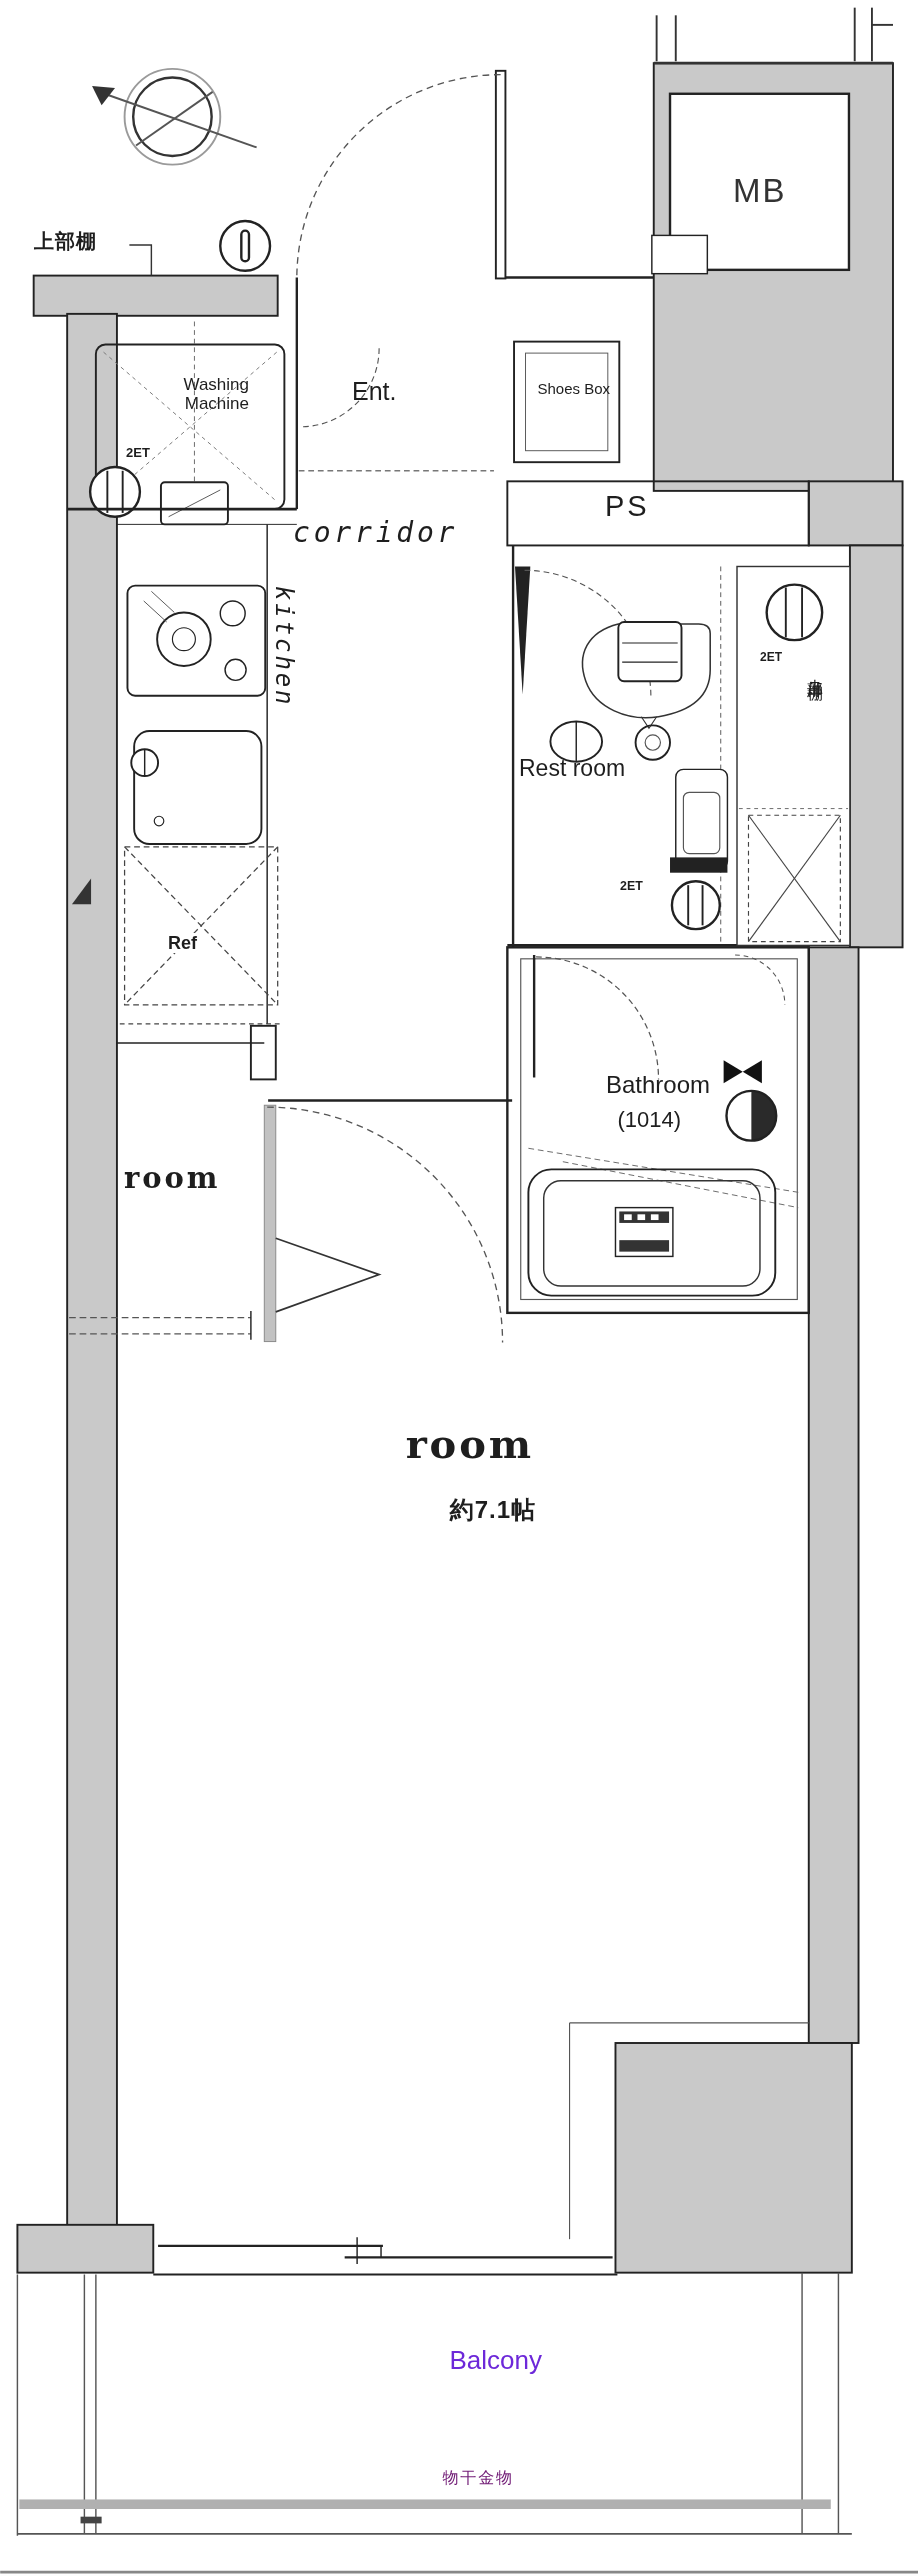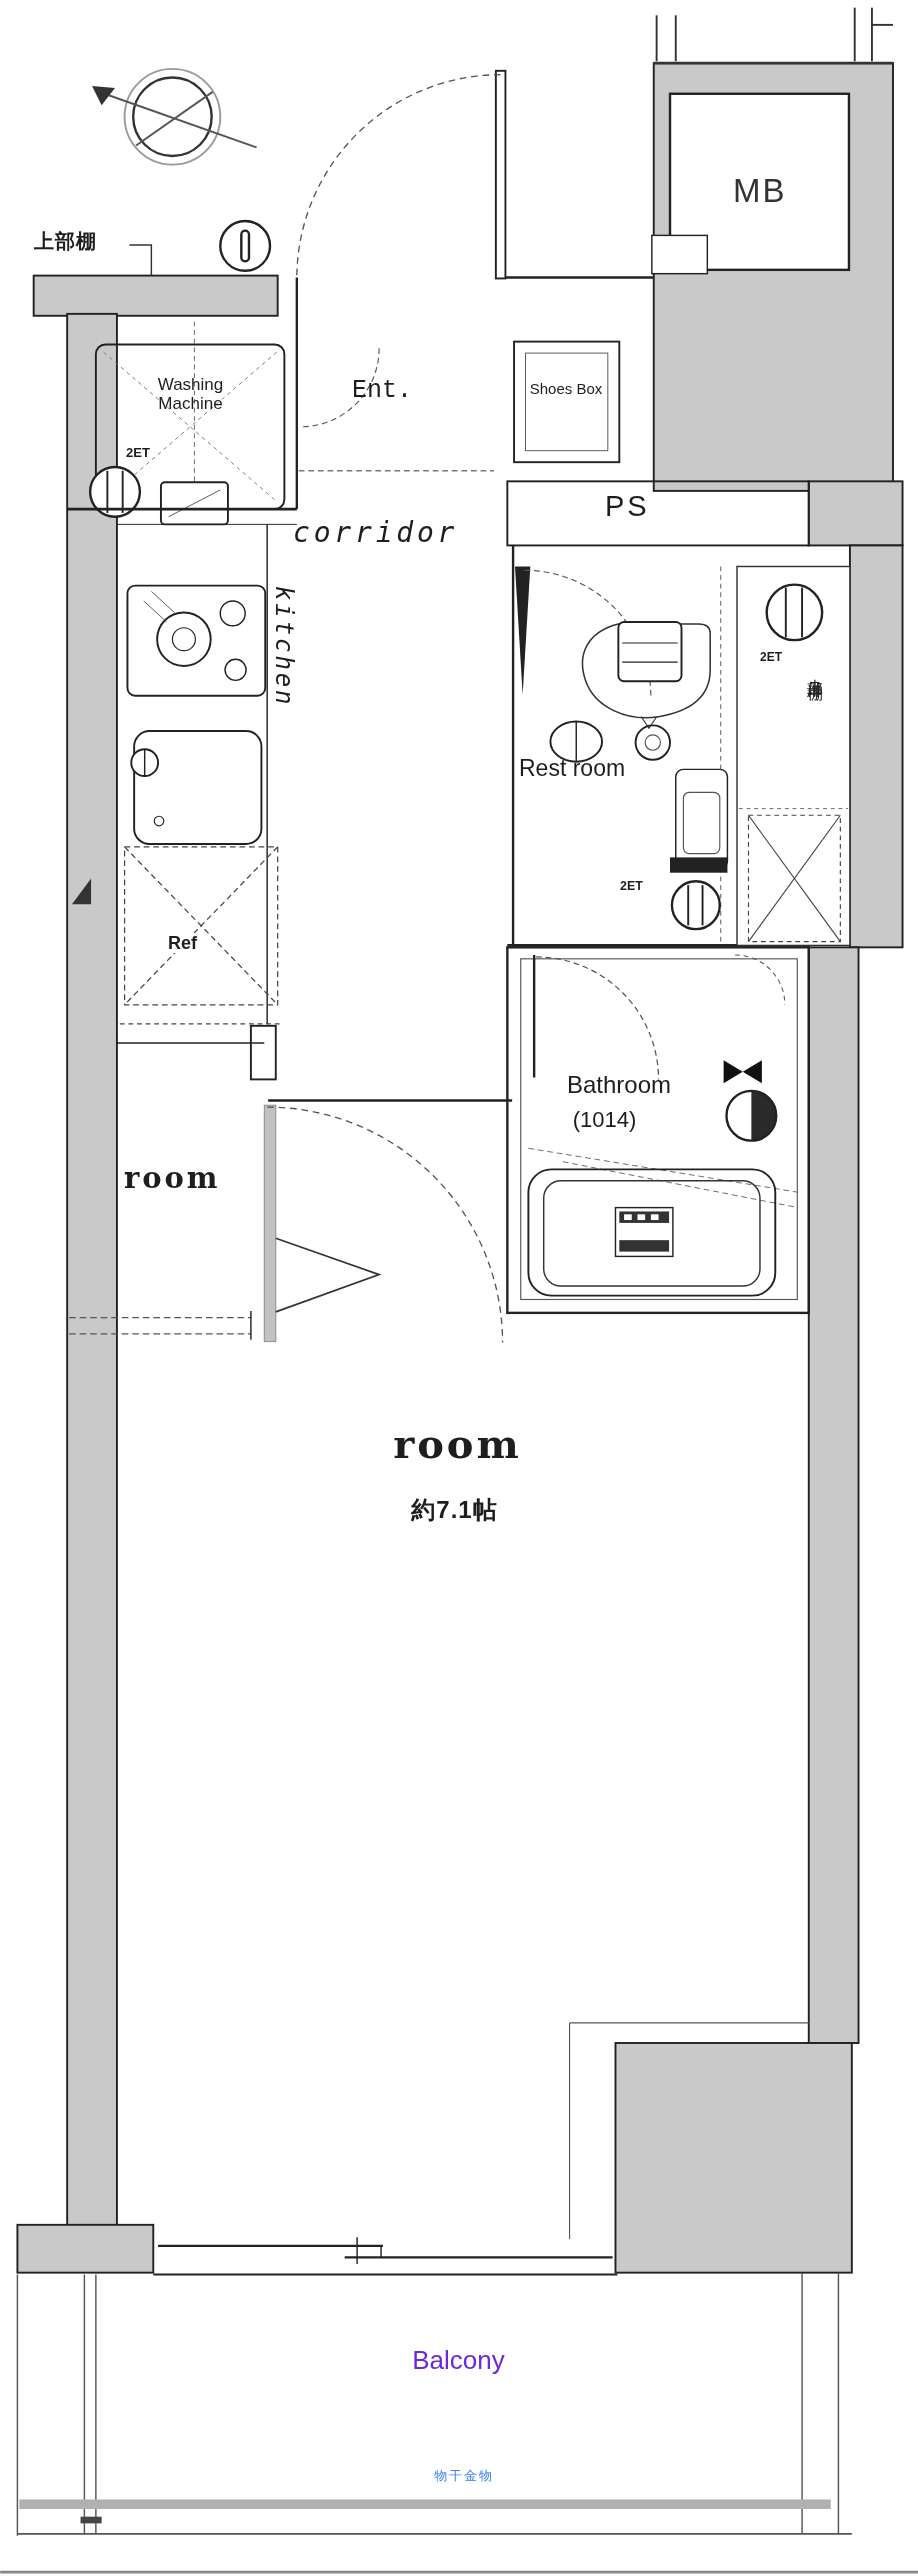--- a/index.html
+++ b/index.html
@@ -1,20 +1,20 @@
 <!DOCTYPE html>
 <html><head>
 <meta charset="utf-8">
 <style>
   html,body{margin:0;padding:0;background:#fff;}
   #canvas{position:relative;width:919px;height:2576px;background:#ffffff;overflow:hidden;
           font-family:"Liberation Sans",sans-serif;}
   svg{position:absolute;left:0;top:0;}
   .lbl{position:absolute;color:#1e1e1e;line-height:1.12;white-space:pre-line;}
-  .c{text-align:center;}
+  .c{text-align:right;}
   .vert{writing-mode:vertical-rl;}
   .mono{font-family:"DejaVu Sans Mono","Liberation Mono",monospace;font-style:italic;}
   .serif{font-family:"DejaVu Serif","Liberation Serif",serif;}
   .bold{font-weight:700;}
 </style>
 </head>
 <body>
 
 <div id="canvas">
 
@@ -235,21 +235,21 @@
 </svg>
 
   <div class="lbl bold" style="left:34px;top:230px;font-size:20px;letter-spacing:1px;">上部棚</div>
 
   <div class="lbl" style="left:733px;top:173px;font-size:33px;color:#333;letter-spacing:1.9px;">MB</div>
 
   <div class="lbl c" style="left:132px;top:375px;width:117px;font-size:17px;">Washing Machine</div>
 
   <div class="lbl bold" style="left:126px;top:446px;font-size:13px;">2ET</div>
 
-  <div class="lbl" style="left:352px;top:377px;font-size:25px;font-family:Liberation Mono, monospace;">Ent.</div>
+  <div class="lbl" style="left:352px;top:377px;font-size:25px;">Ent.</div>
 
   <div class="lbl c" style="left:522px;top:381px;width:88px;font-size:15px;">Shoes Box</div>
 
   <div class="lbl" style="left:605px;top:490px;font-size:29px;letter-spacing:2.9px;">PS</div>
 
   <div class="lbl mono" style="left:293px;top:517px;font-size:28px;letter-spacing:3.8px;">corridor</div>
 
   <div class="lbl mono vert" style="left:270px;top:586px;height:201px;font-size:24px;letter-spacing:2.9px;">kitchen</div>
 
   <div class="lbl bold" style="left:165px;top:913px;font-size:18px;background:#fff;padding:0 2.9px;margin-top:20px;">Ref</div>
@@ -267,16 +267,16 @@
   <div class="lbl c" style="left:528px;top:1108px;width:153px;font-size:22px;">(1014)</div>
 
   <div class="lbl serif" style="left:124px;top:1162px;font-size:29px;font-weight:600;letter-spacing:2.9px;">room</div>
 
   <div class="lbl serif c" style="left:381px;top:1422px;width:153px;font-size:40px;font-weight:600;letter-spacing:2.9px;">room</div>
 
   <div class="lbl bold c" style="left:373px;top:1497px;width:163px;font-size:24px;letter-spacing:1px;">約7.1帖</div>
 
   <div class="lbl c" style="left:375px;top:2346px;width:167px;font-size:26px;color:#6d28d9;">Balcony</div>
 
-  <div class="lbl c" style="left:392px;top:2469px;width:144px;font-size:13px;color:#3b82f6;letter-spacing:1.9px;">物干金物</div>
+  <div class="lbl c" style="left:370px;top:2469px;width:144px;font-size:16px;color:#701a75;letter-spacing:1.9px;">物干金物</div>
 
 </div>
 
 
 </body></html>

